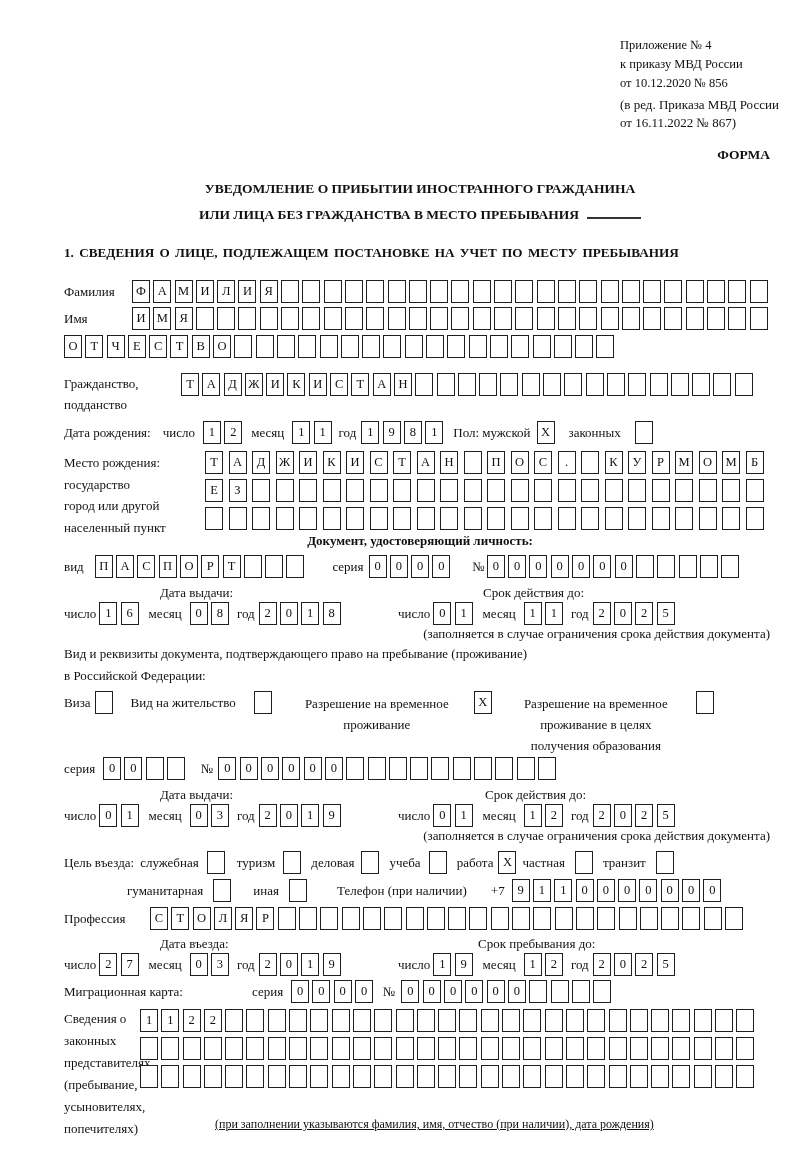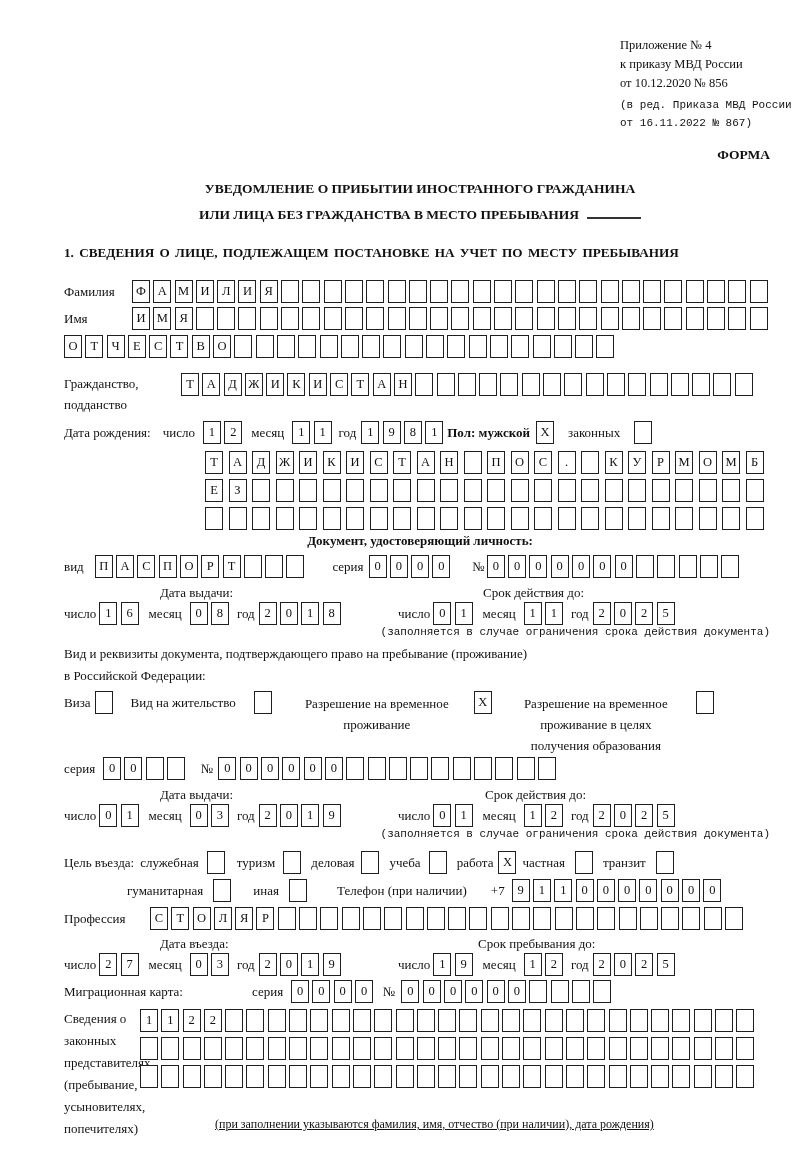--- a/index.html
+++ b/index.html
@@ -1,20 +1,20 @@
 <!DOCTYPE html>
 <html><head>
 <meta charset="utf-8">
 <style>
   html,body{margin:0;padding:0;background:#888;}
   .page{position:relative;width:800px;height:1163px;background:#fff;margin:0 auto;
         font-family:"Liberation Serif","DejaVu Serif",serif;color:#111;font-size:13px;overflow:hidden;}
   .abs{position:absolute;}
   .b{font-weight:bold;}
-  .small{font-size:11px;font-family:Liberation Mono, monospace;}
+  .small{font-size:13px;}
   .frow{position:absolute;display:flex;align-items:center;}
   .frow-top{position:absolute;display:flex;align-items:flex-start;}
   .cells{display:flex;gap:3.3px;flex:none;}
   .cells.wide{gap:5.5px;}
   .cell{box-sizing:border-box;width:18px;height:23px;border:1.7px solid #1f1f1f;background:#fff;
         display:flex;align-items:center;justify-content:center;font-size:12.5px;flex:none;
         font-family:"Liberation Serif","DejaVu Serif",serif;}
   .lbl{white-space:nowrap;}
   .lblblock div{line-height:21px;white-space:nowrap;}
   .ctr{text-align:center;}
@@ -194,30 +194,36 @@
         <span class="cell">1</span>
         <span class="cell">1</span>
       </span>
     <span class="lbl" style="margin-left:7px;">год</span>
     <span class="cells" style="margin-left:5px;">
         <span class="cell">1</span>
         <span class="cell">9</span>
         <span class="cell">8</span>
         <span class="cell">1</span>
       </span>
-    <span class="lbl" style="margin-left:4px;font-weight:bold;">Пол: мужской</span>
+    <span class="lbl" style="margin-left:10px;">Пол: мужской</span>
     <span class="cells" style="margin-left:6px;">
         <span class="cell">X</span>
       </span>
     <span class="lbl" style="margin-left:14px;">законных</span>
     <span class="cells" style="margin-left:14px;">
         <span class="cell"></span>
       </span>
   </div>
 
+  <div class="abs lblblock" style="left:64px;top:452px;">
+    <div style="line-height:21.5px;">Место рождения:</div>
+    <div style="line-height:21.5px;">государство</div>
+    <div style="line-height:21.5px;">город или другой</div>
+    <div style="line-height:21.5px;">населенный пункт</div>
+  </div>
   <div class="abs cells wide" style="left:205px;top:451px;">
       <span class="cell">Т</span>
       <span class="cell">А</span>
       <span class="cell">Д</span>
       <span class="cell">Ж</span>
       <span class="cell">И</span>
       <span class="cell">К</span>
       <span class="cell">И</span>
       <span class="cell">С</span>
       <span class="cell">Т</span>

